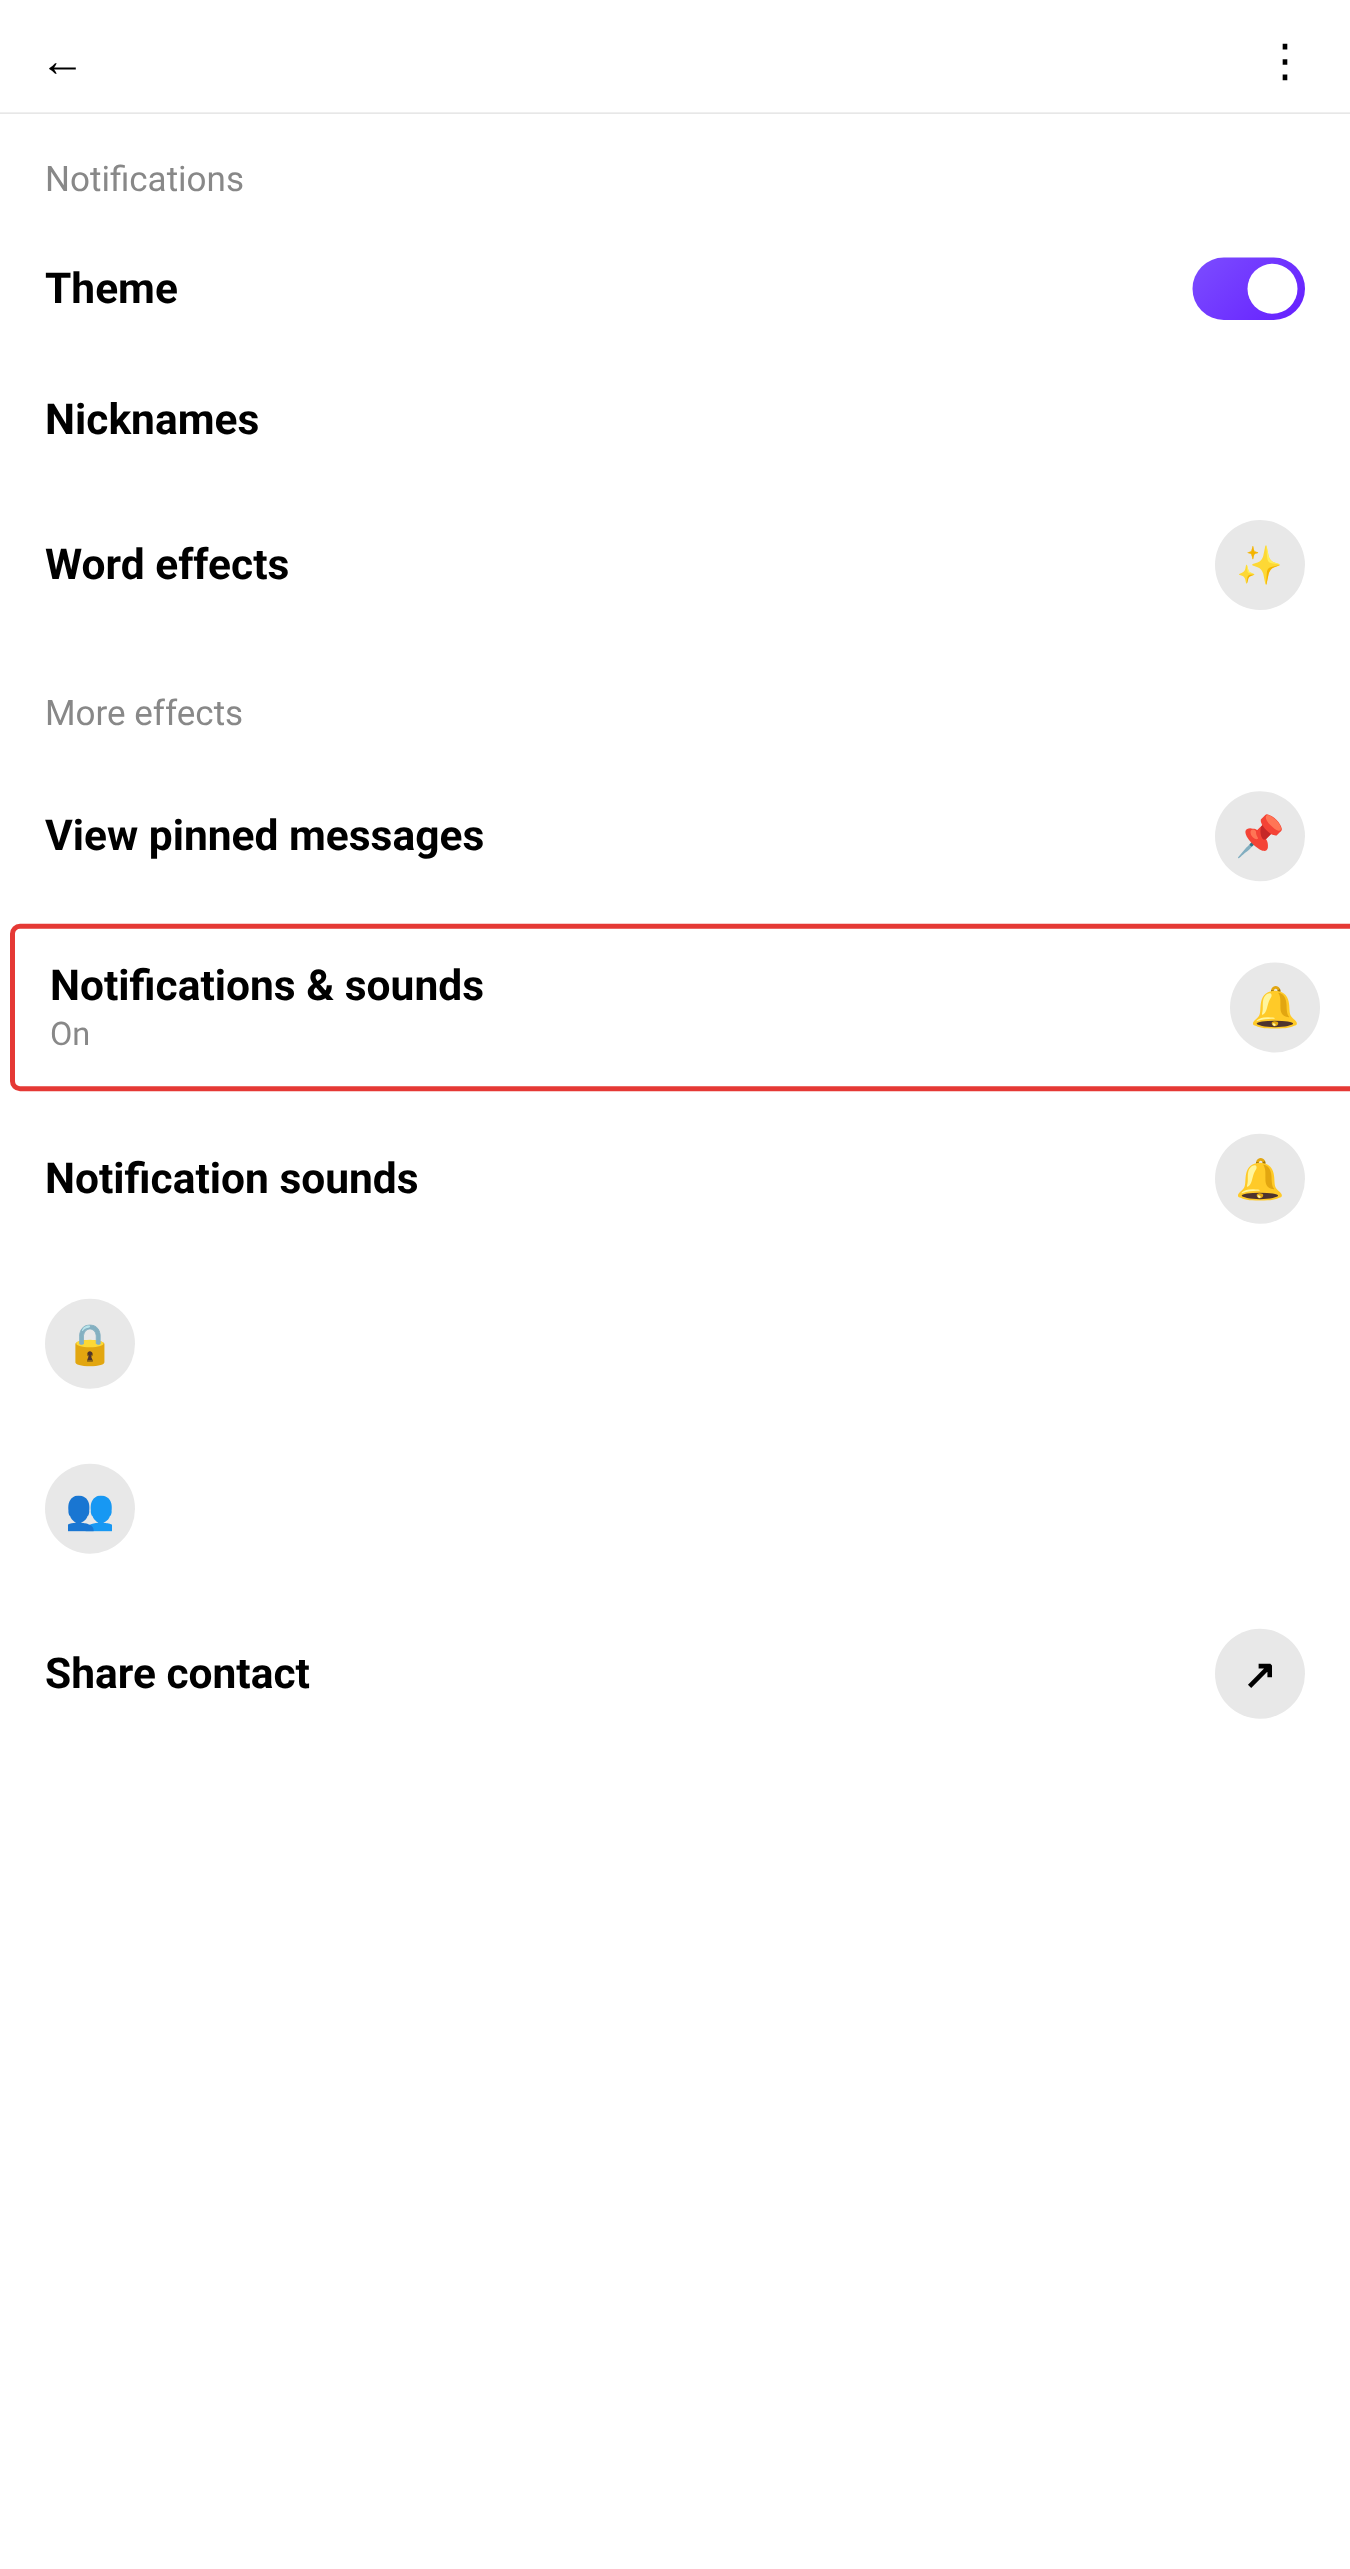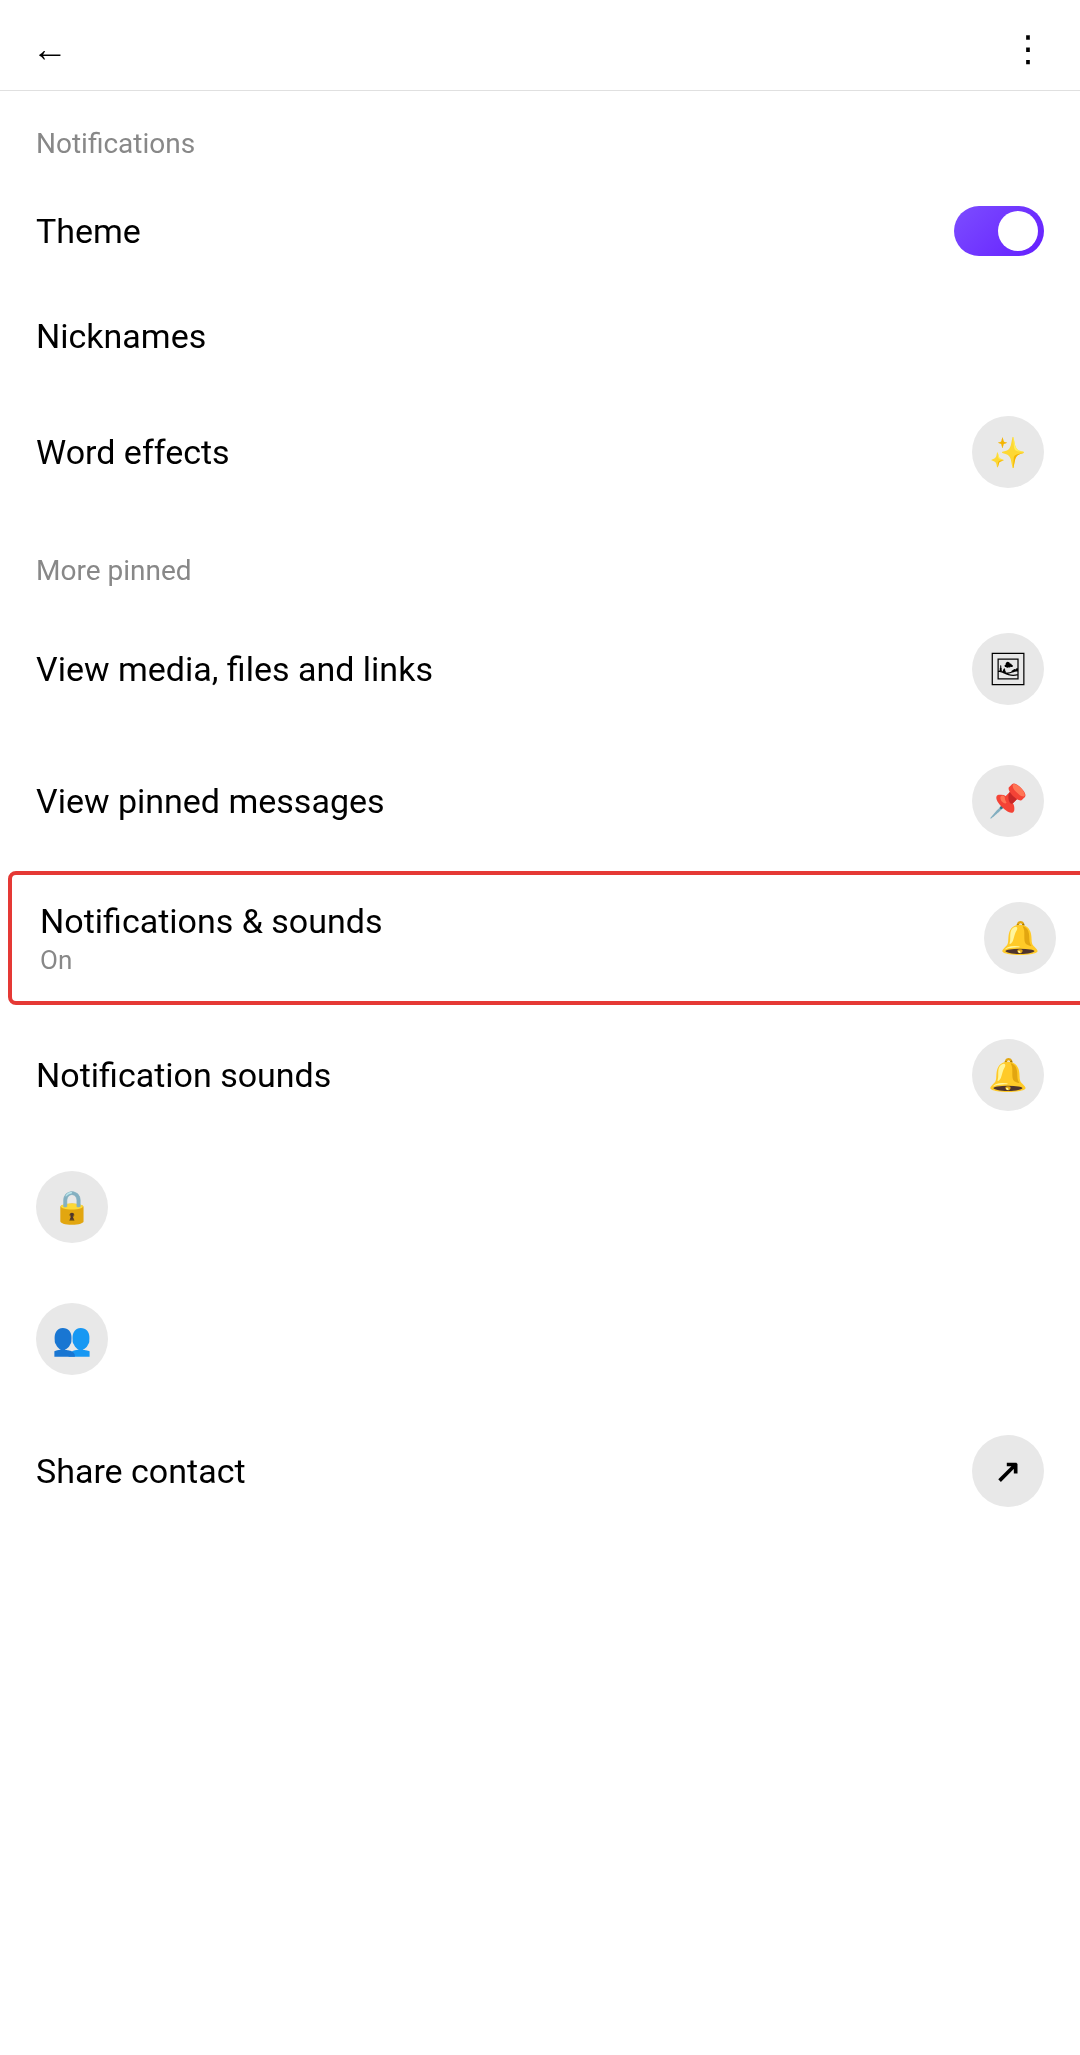--- a/index.html
+++ b/index.html
@@ -64,21 +64,21 @@
     }
 
     .menu-item-left {
       display: flex;
       flex-direction: column;
     }
 
     .menu-item-label {
       font-size: 34px;
       color: #000;
-      font-weight: 400;
+      font-weight: 700;
     }
 
     .menu-item-sublabel {
       font-size: 26px;
       color: #888;
       margin-top: 4px;
     }
 
     .menu-item-icon {
       width: 72px;
@@ -178,30 +178,22 @@
     <div class="menu-item-left">
       <span class="menu-item-label">Word effects</span>
     </div>
     <div class="icon-circle">
       <span class="magic-wand">✨</span>
     </div>
   </div>
 </div>
 
 <div>
-  <div class="section-label">More pinned</div>
-
-  <div class="menu-item">
-    <div class="menu-item-left">
-      <span class="menu-item-label">View media, files and links</span>
-    </div>
-    <div class="icon-circle">
-      <span>🖼</span>
-    </div>
-  </div>
+  <div class="section-label">More effects</div>
+
 
   <div class="menu-item">
     <div class="menu-item-left">
       <span class="menu-item-label">View pinned messages</span>
     </div>
     <div class="icon-circle">
       <span>📌</span>
     </div>
   </div>
 

